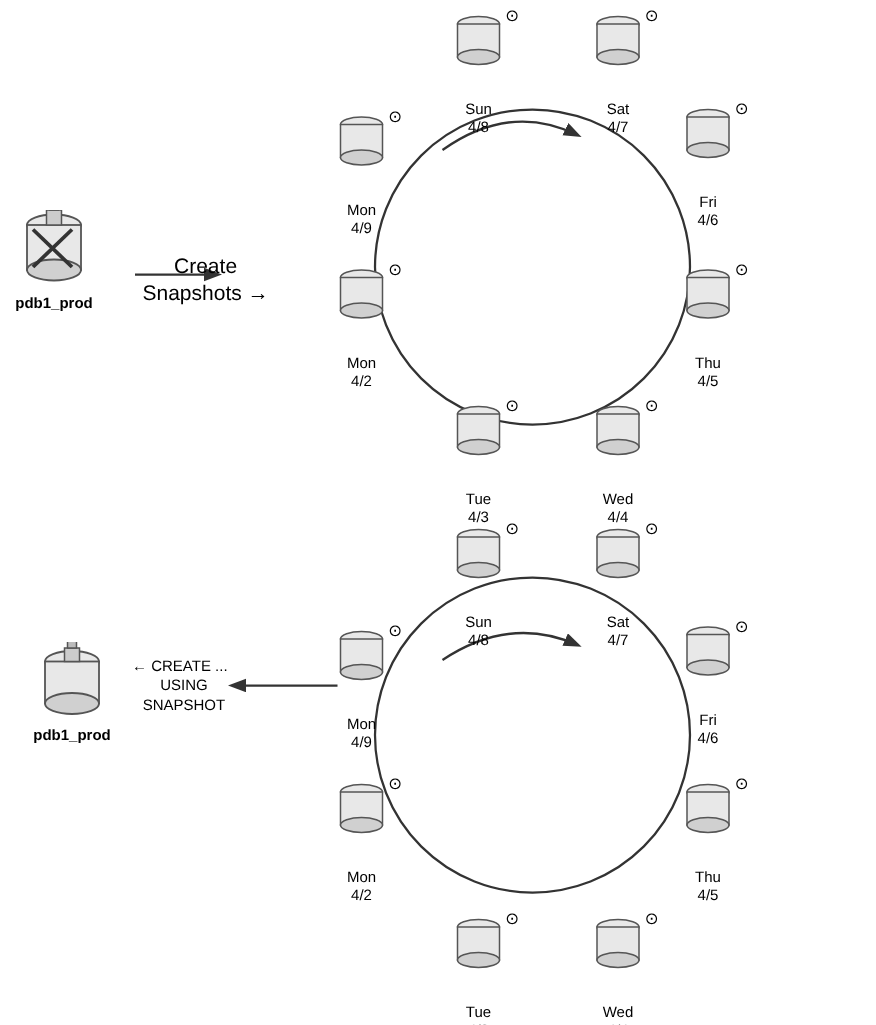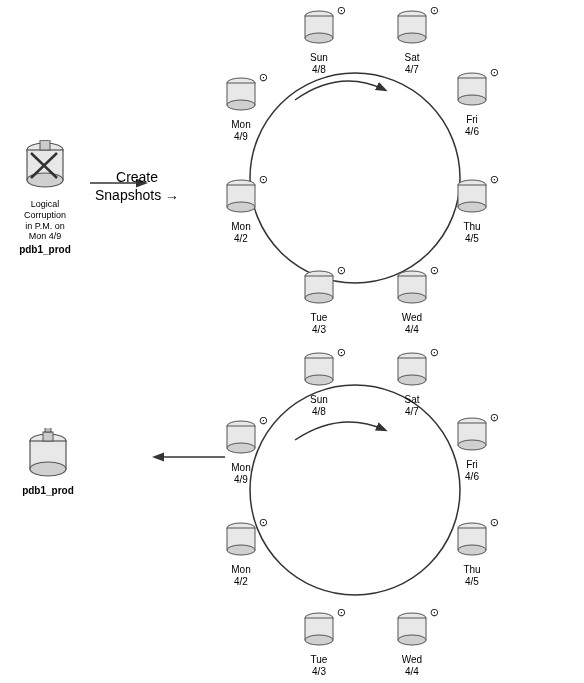--- a/index.html
+++ b/index.html
@@ -20,21 +20,21 @@
     .db-item {
       position: absolute;
       display: flex;
       flex-direction: column;
       align-items: center;
     }
     .db-label {
       font-size: 10px;
       text-align: center;
       line-height: 1.2;
-      margin-top: 4px;
+      margin-top: 19px;
     }
     .camera-icon {
       position: absolute;
       top: -4px;
       right: -8px;
       font-size: 11px;
     }
     .arrow-label {
       position: absolute;
       font-size: 10px;
@@ -90,23 +90,20 @@
       <ellipse cx="26" cy="10" rx="18" ry="7" fill="#e8e8e8" stroke="#555" stroke-width="1.2"></ellipse>
       <rect x="8" y="10" width="36" height="30" fill="#e8e8e8" stroke="#555" stroke-width="1.2"></rect>
       <ellipse cx="26" cy="40" rx="18" ry="7" fill="#d0d0d0" stroke="#555" stroke-width="1.2"></ellipse>
 
       <rect x="21" y="0" width="10" height="10" fill="#ccc" stroke="#555" stroke-width="1"></rect>
       <rect x="23" y="-5" width="6" height="5" fill="#bbb" stroke="#555" stroke-width="1"></rect>
 
       <line x1="12" y1="13" x2="38" y2="38" stroke="#333" stroke-width="2.5"></line>
       <line x1="38" y1="13" x2="12" y2="38" stroke="#333" stroke-width="2.5"></line>
     </svg>
-    <div class="db-label" style="font-size:9px; width:70px;">
-      Logical<br>Corruption<br>in P.M. on<br>Mon 4/9
-    </div>
     <div class="db-label" style="font-weight:bold; margin-top:2px;">pdb1_prod</div>
   </div>
 
   <div class="arrow-label" style="left:95px; top:168px; font-size:14px;">
     Create<br>Snapshots →
   </div>
 
   <div class="db-item" style="left:222px; top:75px;">
     <div style="position:relative;">
       <svg width="38" height="38" viewBox="0 0 38 38">
@@ -208,20 +205,23 @@
       <ellipse cx="26" cy="13" rx="18" ry="7" fill="#e8e8e8" stroke="#555" stroke-width="1.2"></ellipse>
       <rect x="8" y="13" width="36" height="28" fill="#e8e8e8" stroke="#555" stroke-width="1.2"></rect>
       <ellipse cx="26" cy="41" rx="18" ry="7" fill="#d0d0d0" stroke="#555" stroke-width="1.2"></ellipse>
 
       <rect x="21" y="4" width="10" height="9" fill="#ccc" stroke="#555" stroke-width="1"></rect>
       <rect x="23" y="-1" width="6" height="5" fill="#bbb" stroke="#555" stroke-width="1"></rect>
     </svg>
     <div class="db-label" style="font-weight:bold; margin-top:2px;">pdb1_prod</div>
   </div>
 
+  <div class="arrow-label" style="left:88px; top:438px; font-size:10px;">
+    ← CREATE ...<br>&nbsp;&nbsp;USING<br>&nbsp;&nbsp;SNAPSHOT
+  </div>
 
   <div class="db-item" style="left:222px; top:418px;">
     <div style="position:relative;">
       <svg width="38" height="38" viewBox="0 0 38 38">
           <ellipse cx="19" cy="8" rx="14" ry="5" fill="#e8e8e8" stroke="#555" stroke-width="1"></ellipse>
           <rect x="5" y="8" width="28" height="22" fill="#e8e8e8" stroke="#555" stroke-width="1"></rect>
           <ellipse cx="19" cy="30" rx="14" ry="5" fill="#d0d0d0" stroke="#555" stroke-width="1"></ellipse>
         </svg>
       <span class="camera-icon">⊙</span>
     </div>

